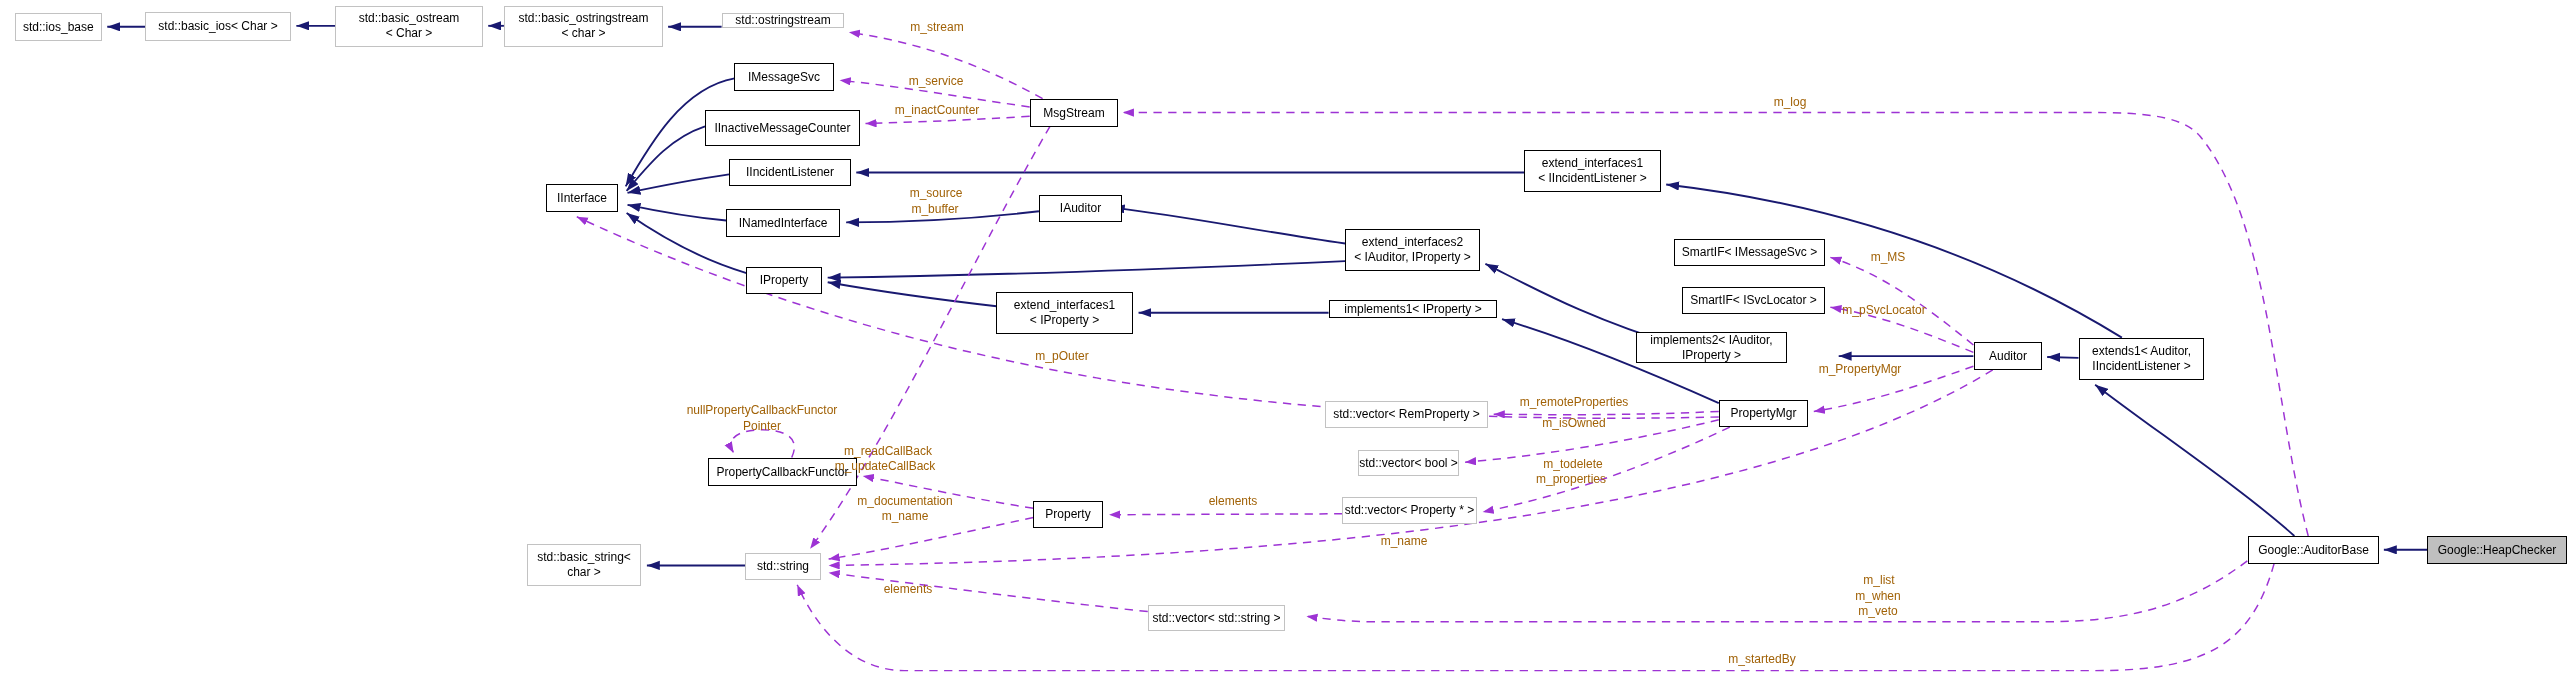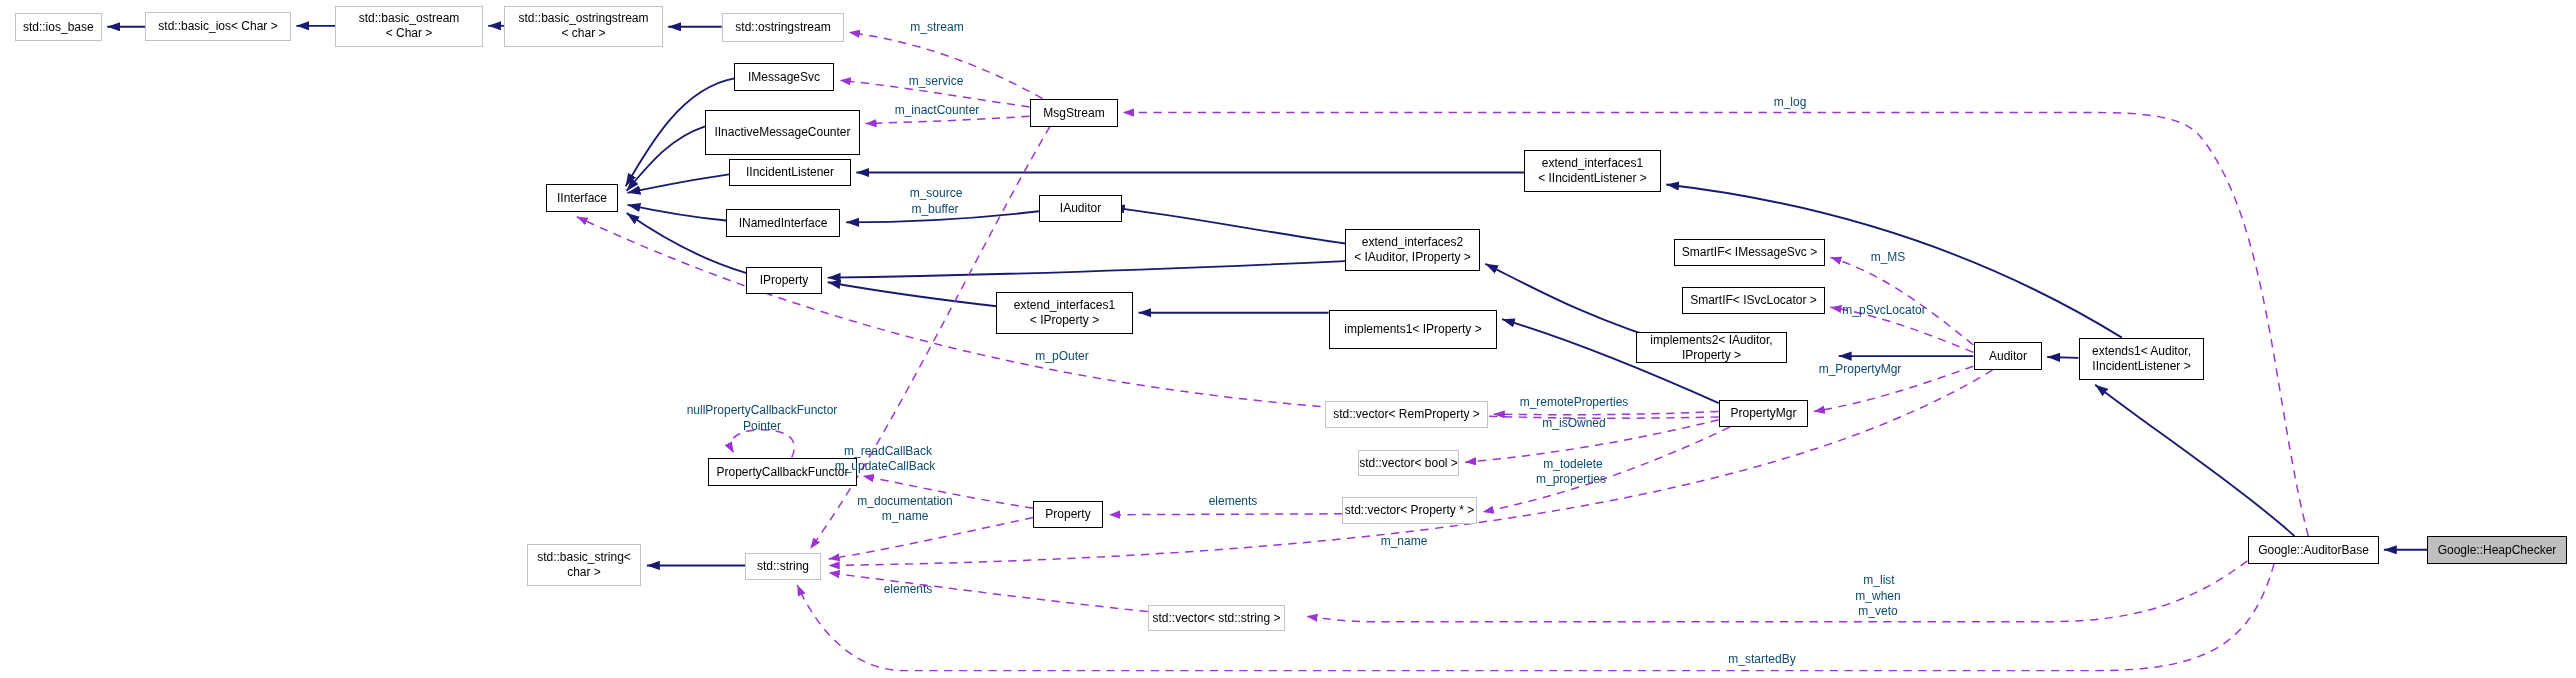--- a/index.html
+++ b/index.html
@@ -4,21 +4,21 @@
 <style>
   html,body{margin:0;padding:0;background:#ffffff;}
   #canvas{position:relative;width:2576px;height:678px;background:#ffffff;overflow:hidden;
           font-family:"Liberation Sans",sans-serif;text-align:right;}
   #edges{position:absolute;left:0;top:0;}
   .node{position:absolute;box-sizing:border-box;background:#ffffff;border:1.8px solid #000000;
         display:flex;flex-direction:column;align-items:center;justify-content:center;
         font-size:12px;line-height:1.25;color:#000;white-space:nowrap;z-index:2;}
   .node.ext{border:0.9px solid #c2c2c2;}
   .node.hl{background:#bfbfbf;}
-  .elabel{position:absolute;transform:translateX(-50%);font-size:12px;color:#0c4a6e;
+  .elabel{position:absolute;transform:translateX(-50%);font-size:12px;color:#a16207;
           white-space:nowrap;z-index:3;}
 </style>
 </head>
 <body>
 
 <div id="canvas">
 
 <svg id="edges" width="2576" height="678" viewBox="0 0 2792 735">
   <defs>
     <marker id="ab" markerUnits="userSpaceOnUse" markerWidth="15" markerHeight="11" refX="14" refY="5" orient="auto">
@@ -84,27 +84,27 @@
       <span>std::basic_ios&lt; Char &gt;</span>
     </div>
 <div class="node ext" style="left:335px;top:5.5px;width:148px;height:41px">
       <span>std::basic_ostream</span>
       <span>&lt; Char &gt;</span>
     </div>
 <div class="node ext" style="left:504px;top:5.5px;width:159px;height:41px">
       <span>std::basic_ostringstream</span>
       <span>&lt; char &gt;</span>
     </div>
-<div class="node ext" style="left:722px;top:13px;width:122px;height:29px">
+<div class="node ext" style="left:722px;top:13px;width:122px;height:15px">
       <span>std::ostringstream</span>
     </div>
 <div class="node" style="left:734px;top:63px;width:100px;height:28px">
       <span>IMessageSvc</span>
     </div>
-<div class="node" style="left:705px;top:110px;width:155px;height:45px">
+<div class="node" style="left:705px;top:110px;width:155px;height:36px">
       <span>IInactiveMessageCounter</span>
     </div>
 <div class="node" style="left:1030px;top:99px;width:88px;height:28px">
       <span>MsgStream</span>
     </div>
 <div class="node" style="left:546px;top:184px;width:72px;height:28px">
       <span>IInterface</span>
     </div>
 <div class="node" style="left:729px;top:159px;width:122px;height:27px">
       <span>IIncidentListener</span>
@@ -123,21 +123,21 @@
       <span>&lt; IIncidentListener &gt;</span>
     </div>
 <div class="node" style="left:1345px;top:229px;width:135px;height:42px">
       <span>extend_interfaces2</span>
       <span>&lt; IAuditor, IProperty &gt;</span>
     </div>
 <div class="node" style="left:996px;top:292px;width:137px;height:42px">
       <span>extend_interfaces1</span>
       <span>&lt; IProperty &gt;</span>
     </div>
-<div class="node" style="left:1329px;top:310px;width:168px;height:39px">
+<div class="node" style="left:1329px;top:300px;width:168px;height:18px">
       <span>implements1&lt; IProperty &gt;</span>
     </div>
 <div class="node" style="left:1674px;top:239px;width:151px;height:27px">
       <span>SmartIF&lt; IMessageSvc &gt;</span>
     </div>
 <div class="node" style="left:1682px;top:287px;width:143px;height:27px">
       <span>SmartIF&lt; ISvcLocator &gt;</span>
     </div>
 <div class="node" style="left:1636px;top:332px;width:151px;height:31px">
       <span>implements2&lt; IAuditor,</span>

